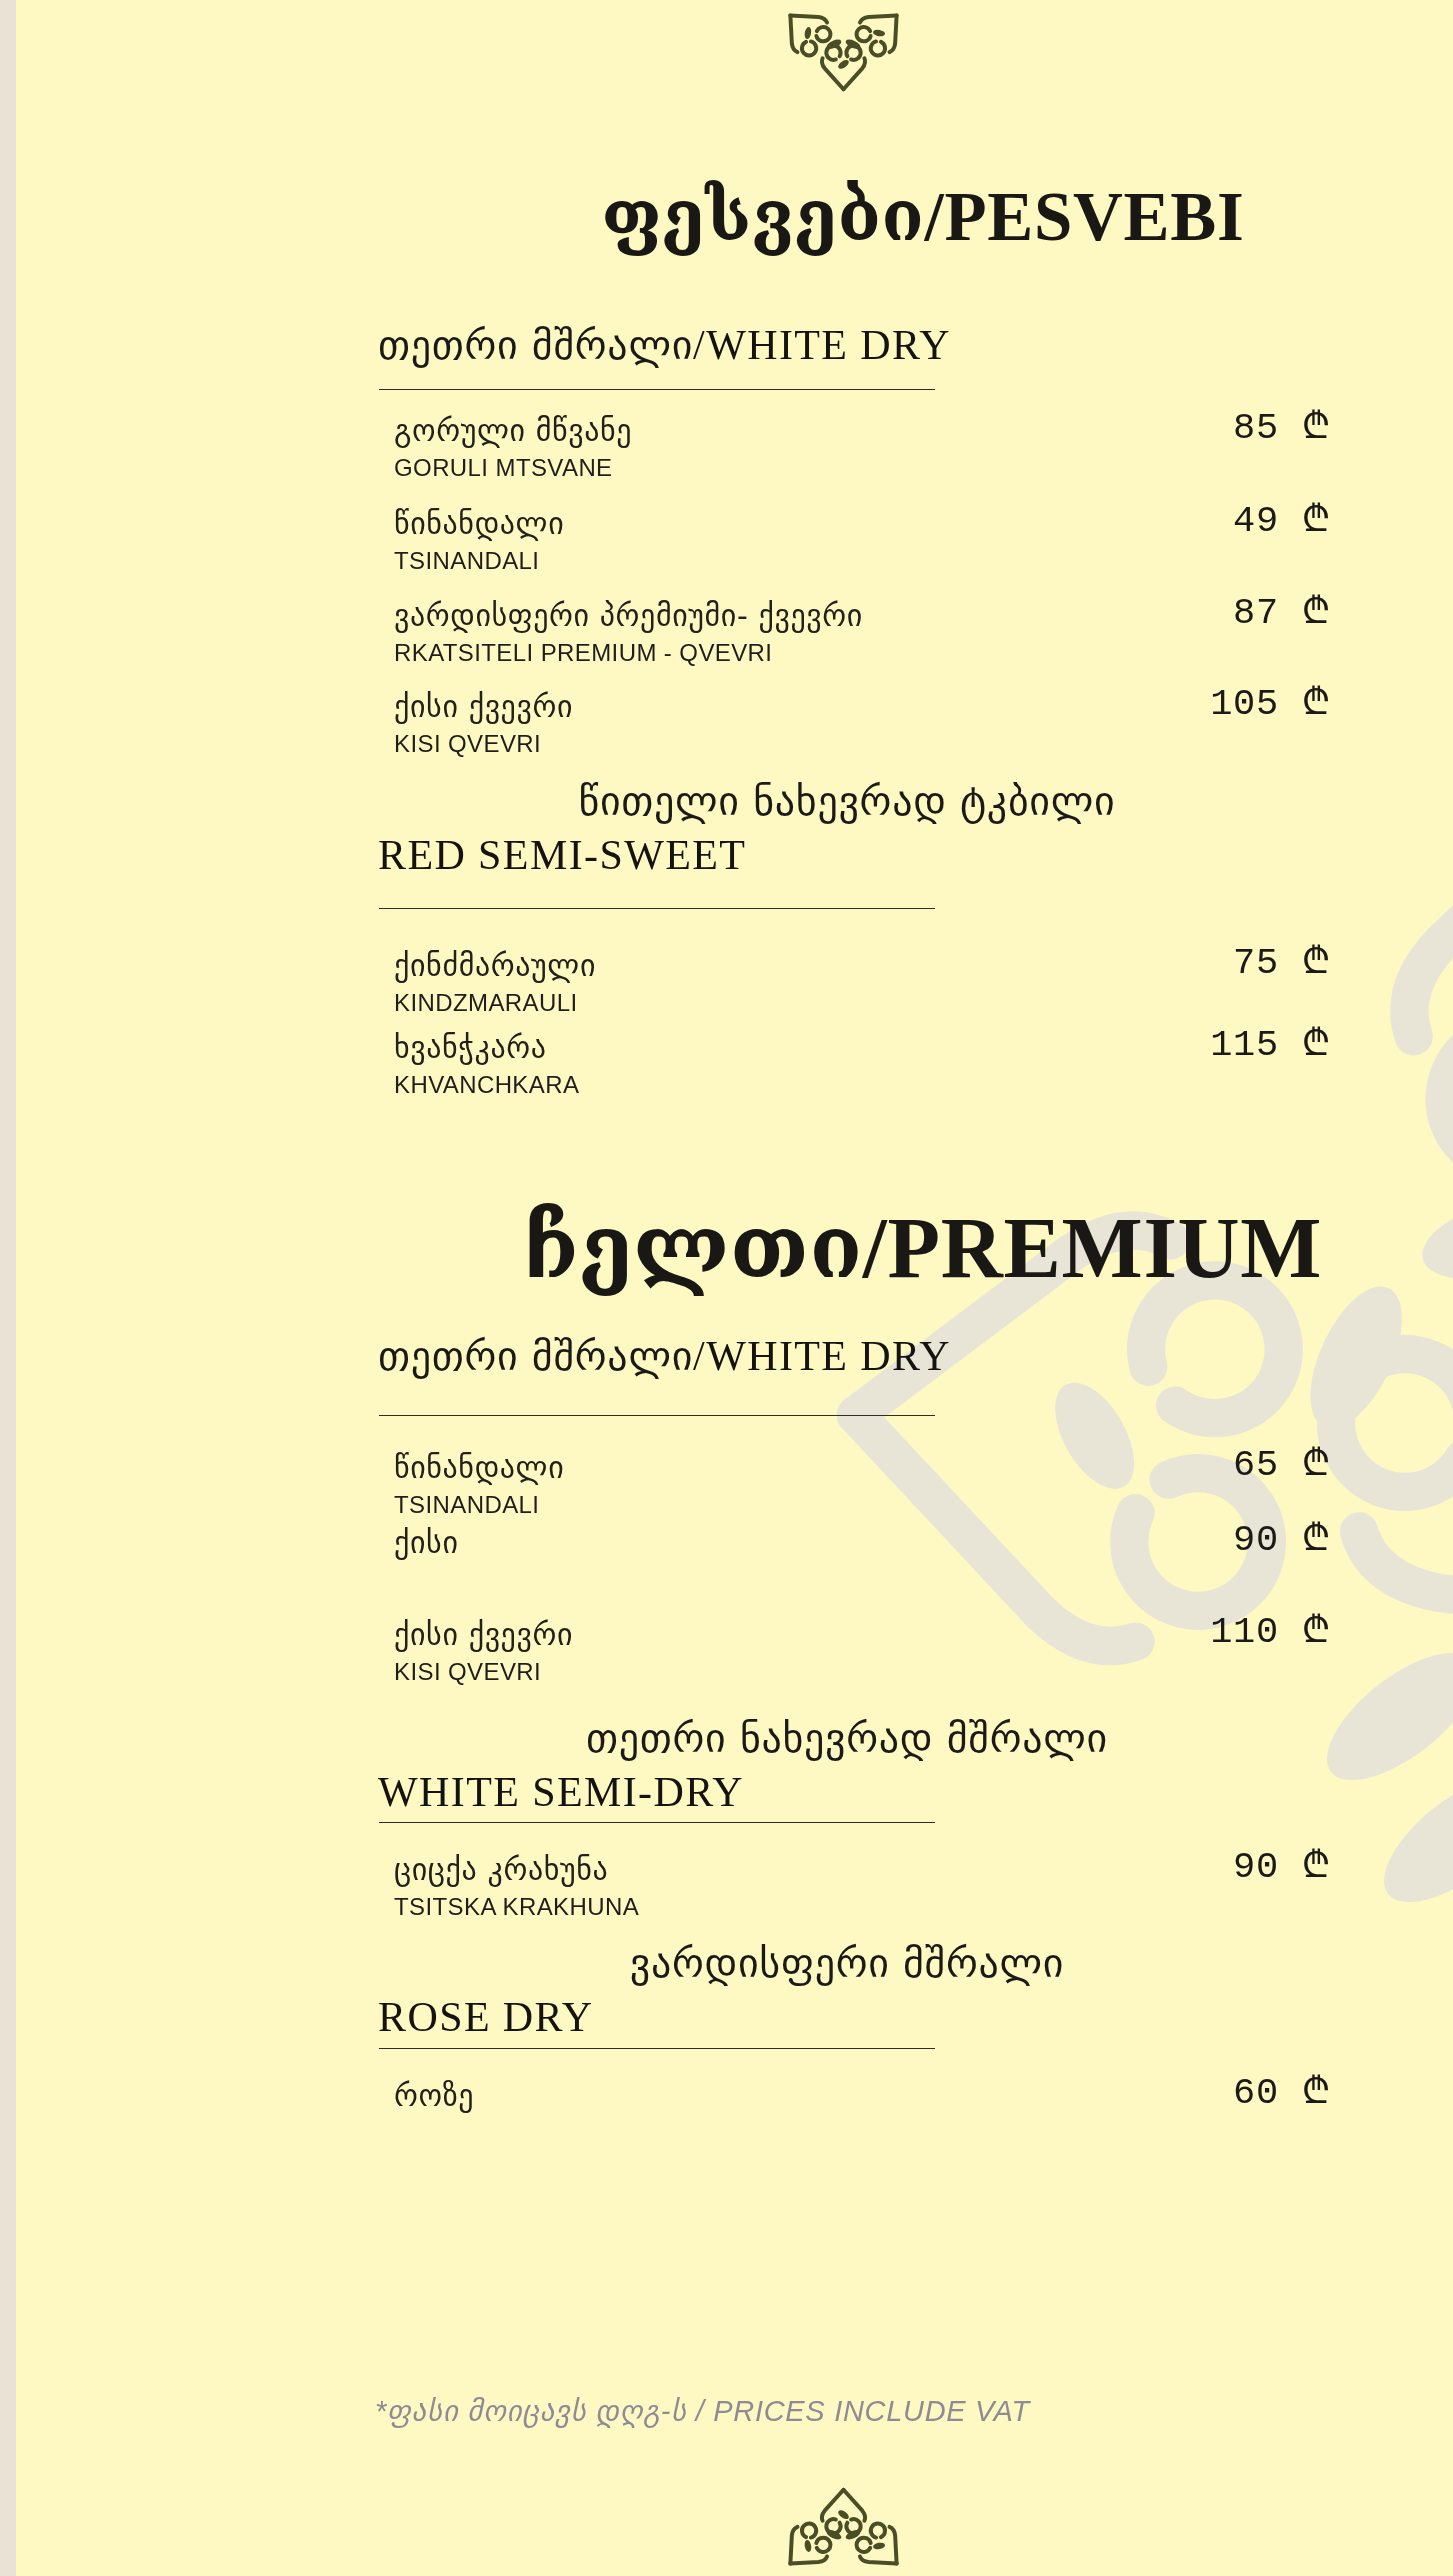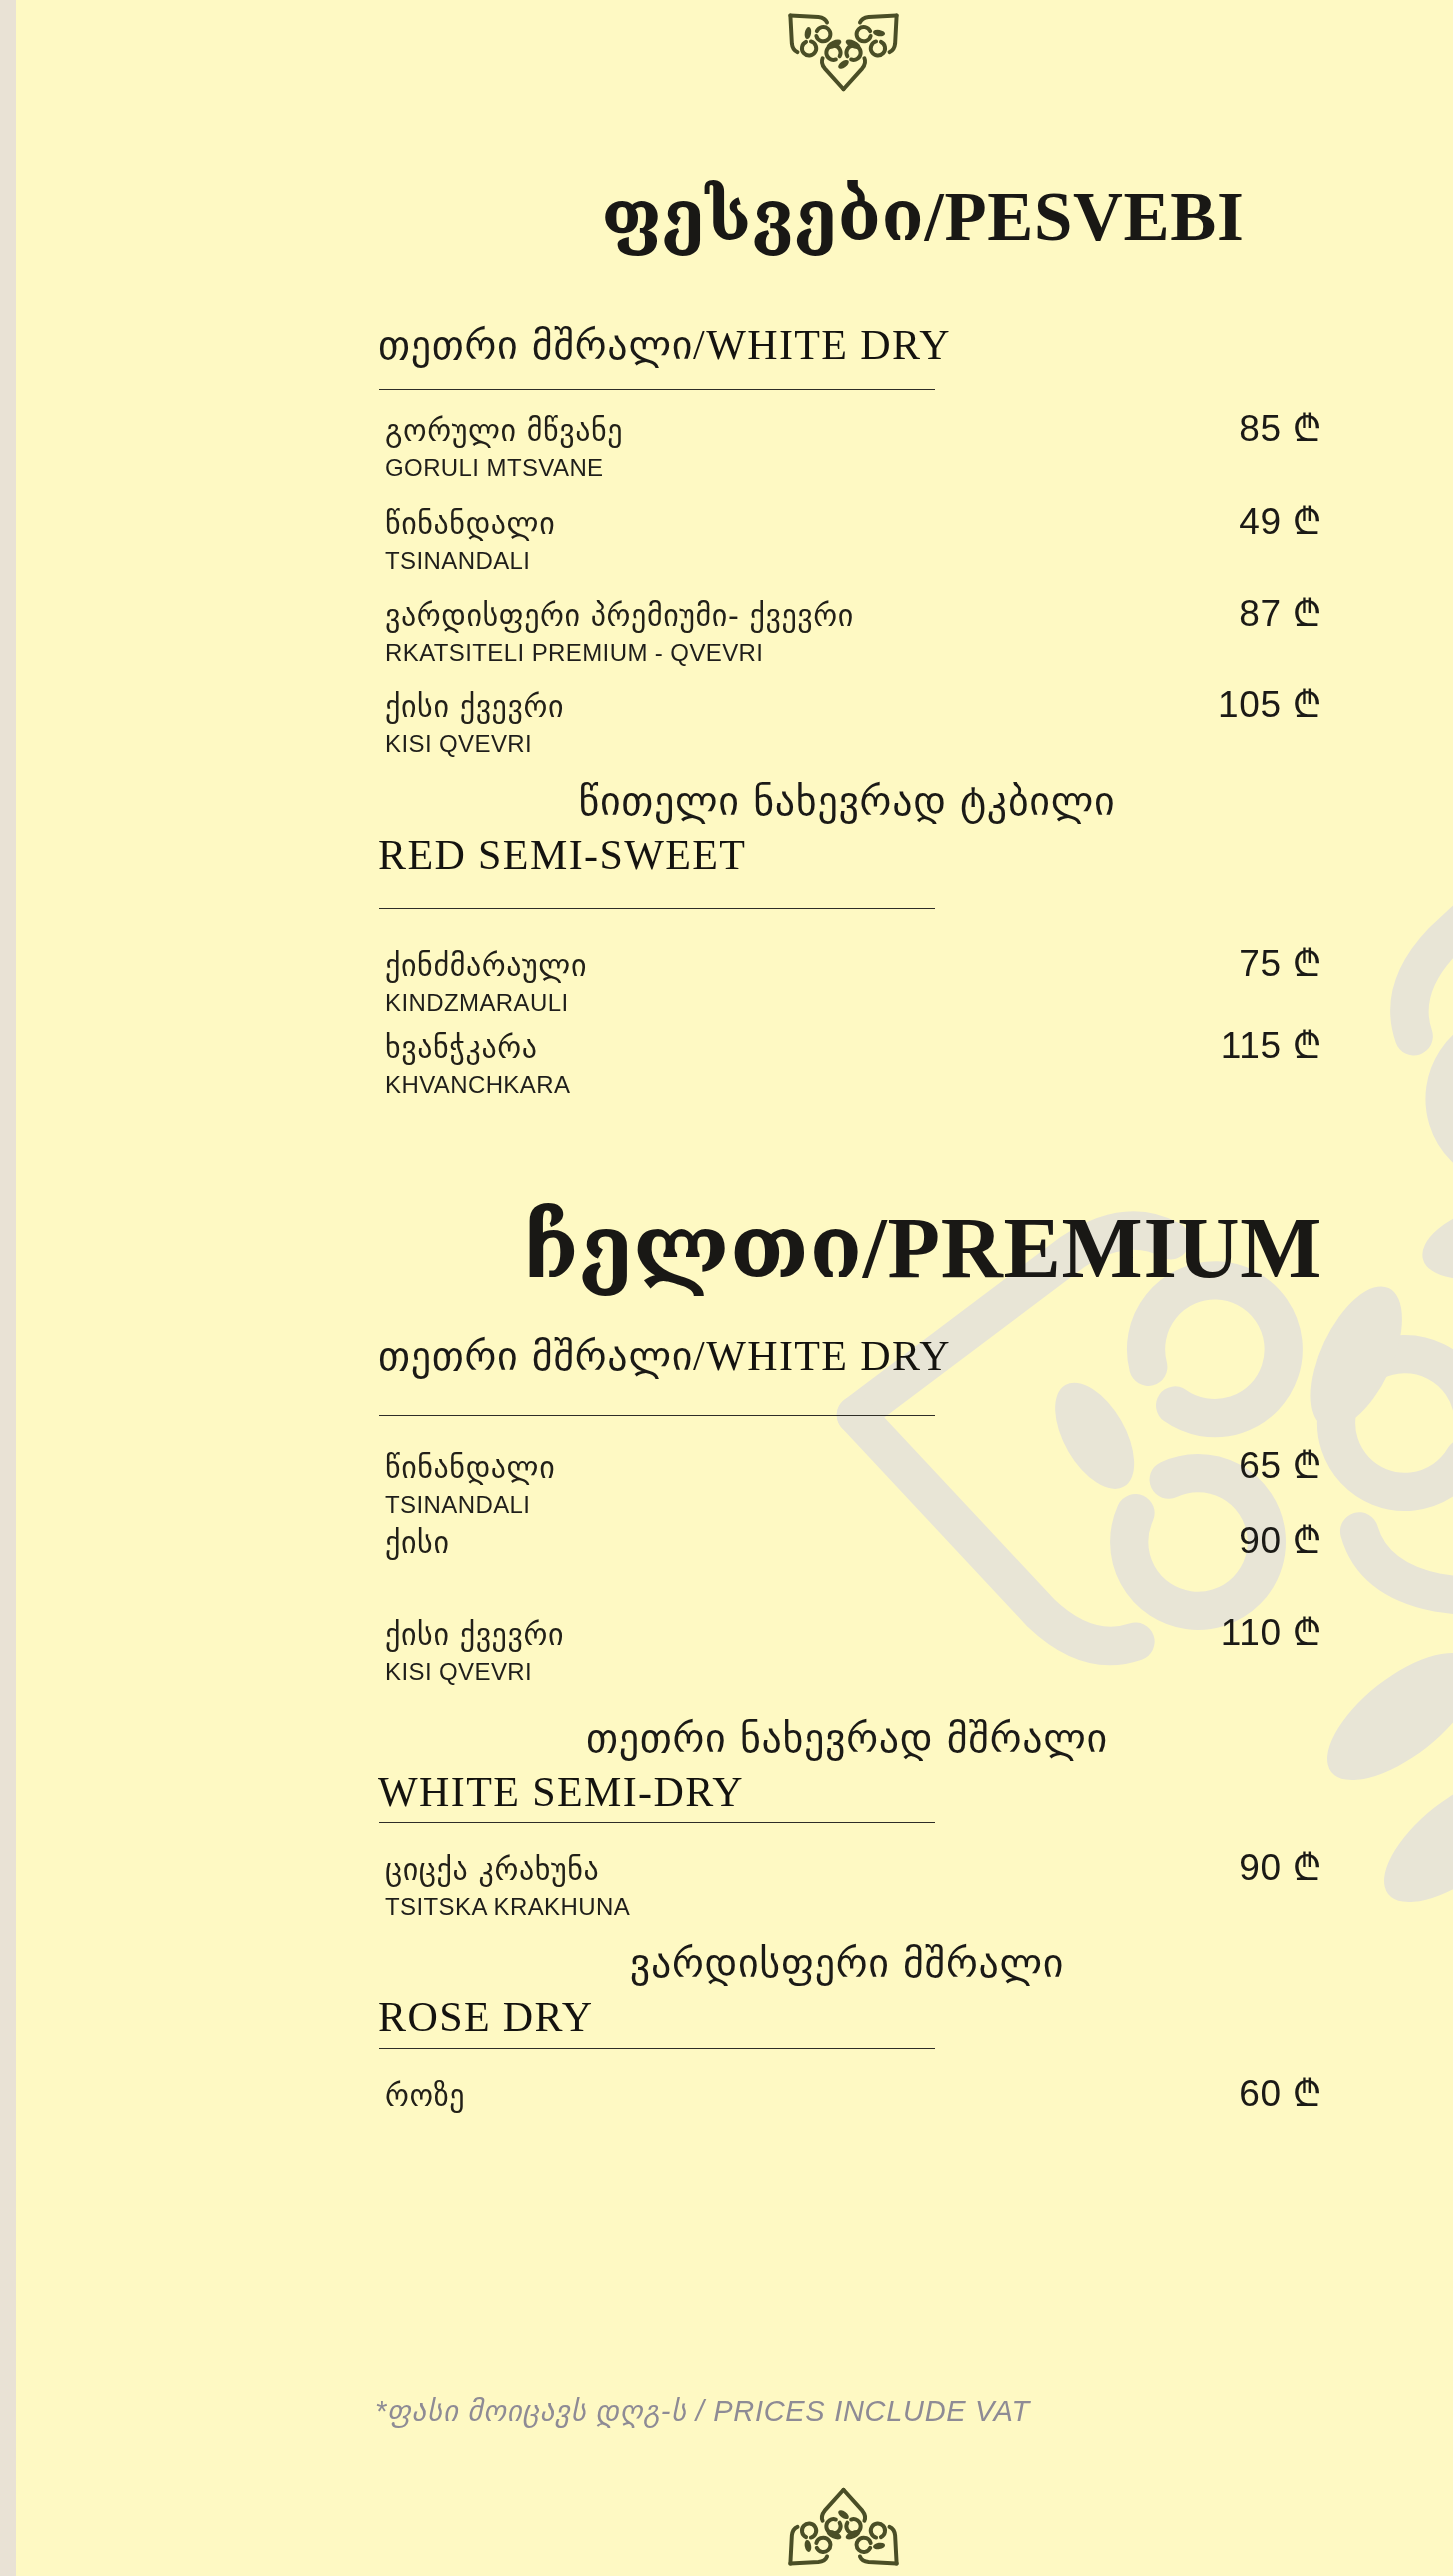--- a/index.html
+++ b/index.html
@@ -34,32 +34,32 @@
     font-family:"DejaVu Sans",sans-serif;font-weight:500;
     font-size:40px;line-height:1.24;letter-spacing:0.7px;display:inline-block;text-align:center;
   }
   .sec .hsep,.sec .hen{
     font-family:"Liberation Serif","DejaVu Serif",serif;font-weight:500;
     font-size:42px;letter-spacing:1.4px;display:inline-block;color:#14130f;
   }
   .sec.two .hka,.sec.two .hen{display:block;}
   .sec.two .hen{margin-top:4.3px;}
   .rule{position:absolute;left:363px;width:556px;height:1.4px;background:#2e2d27;}
-  .item{position:absolute;left:369px;width:937px;}
+  .item{position:absolute;left:378px;width:937px;}
   .item .ka{
     font-family:"DejaVu Sans",sans-serif;font-weight:500;
     font-size:30px;line-height:1.12;letter-spacing:0.6px;color:#222018;
   }
   .item .en{
     font-family:"Liberation Sans","DejaVu Sans",sans-serif;font-weight:400;
     font-size:24px;line-height:1.05;letter-spacing:0.4px;color:#1f1e1a;margin-top:7.2px;
   }
   .item .price{
     position:absolute;right:0;top:-4.3px;
-    font-family:Liberation Sans, sans-serif;font-weight:400;
+    font-family:Liberation Mono, monospace;font-weight:400;
     font-size:37px;line-height:1;letter-spacing:0.7px;color:#1b1a16;white-space:nowrap;
   }
   .footer-note{
     position:absolute;left:359px;top:2394px;
     font-family:"Liberation Sans","DejaVu Sans",sans-serif;
     font-style:italic;font-size:29px;letter-spacing:0.7px;color:#8e8b95;
   }
 </style>
 </head>
 <body>

